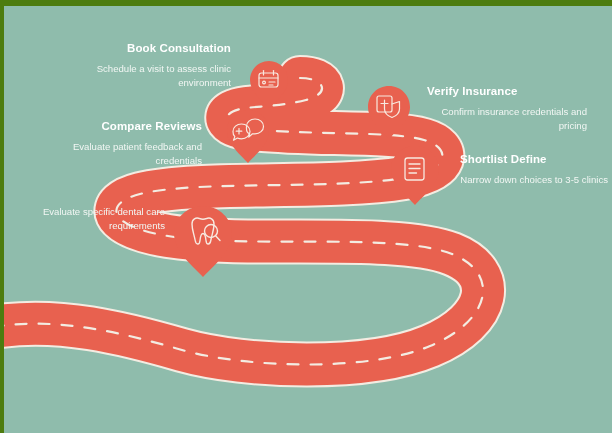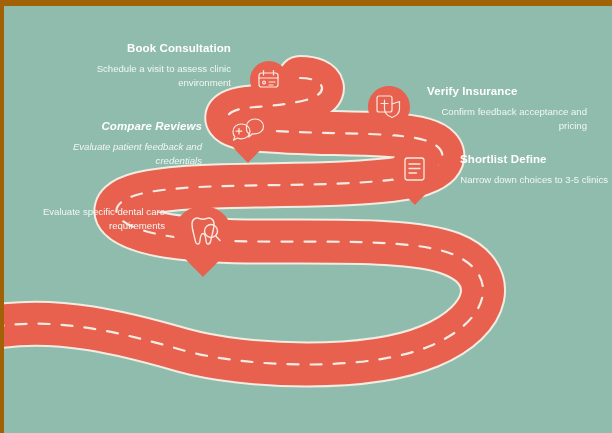--- a/index.html
+++ b/index.html
@@ -10,21 +10,21 @@
   body {
     width: 612px;
     height: 433px;
     overflow: hidden;
     font-family: "Liberation Sans", sans-serif;
   }
   #infographic {
     position: relative;
     width: 612px;
     height: 433px;
-    background: #a16207;
+    background: #4d7c0f;
   }
   .canvas-bg {
     position: absolute;
     left: 4px;
     top: 6px;
     width: 608px;
     height: 427px;
     background: #8fbcac;
   }
   .road-layer {
@@ -65,21 +65,21 @@
   .align-right {
     text-align: right;
   }
   .align-left {
     text-align: left;
   }
 
   
   .label-book       { left: 86px;  top: 41px;  width: 145px; }
   .label-verify     { left: 427px; top: 84px;  width: 160px; }
-  .label-compare    { left: 62px;  top: 119px; width: 140px; font-style: italic; }
+  .label-compare    { left: 62px;  top: 119px; width: 140px; }
   .label-shortlist  { left: 460px; top: 152px; width: 148px; }
   .label-define     { left: 10px;  top: 205px; width: 155px; }
 </style>
 </head>
 <body>
 
 <div id="infographic">
 
   <div class="canvas-bg"></div>
 
@@ -169,21 +169,21 @@
     </g>
   </svg>
 
   <div class="step-label label-book align-right">
     <p class="step-title">Book Consultation</p>
     <p class="step-desc">Schedule a visit to assess clinic environment</p>
   </div>
 
   <div class="step-label label-verify align-left">
     <p class="step-title">Verify Insurance</p>
-    <p class="step-desc">Confirm feedback acceptance and pricing</p>
+    <p class="step-desc">Confirm insurance credentials and pricing</p>
   </div>
 
   <div class="step-label label-compare align-right">
     <p class="step-title">Compare Reviews</p>
     <p class="step-desc">Evaluate patient feedback and credentials</p>
   </div>
 
   <div class="step-label label-shortlist align-left">
     <p class="step-title">Shortlist Define</p>
     <p class="step-desc">Narrow down choices to 3-5 clinics</p>

